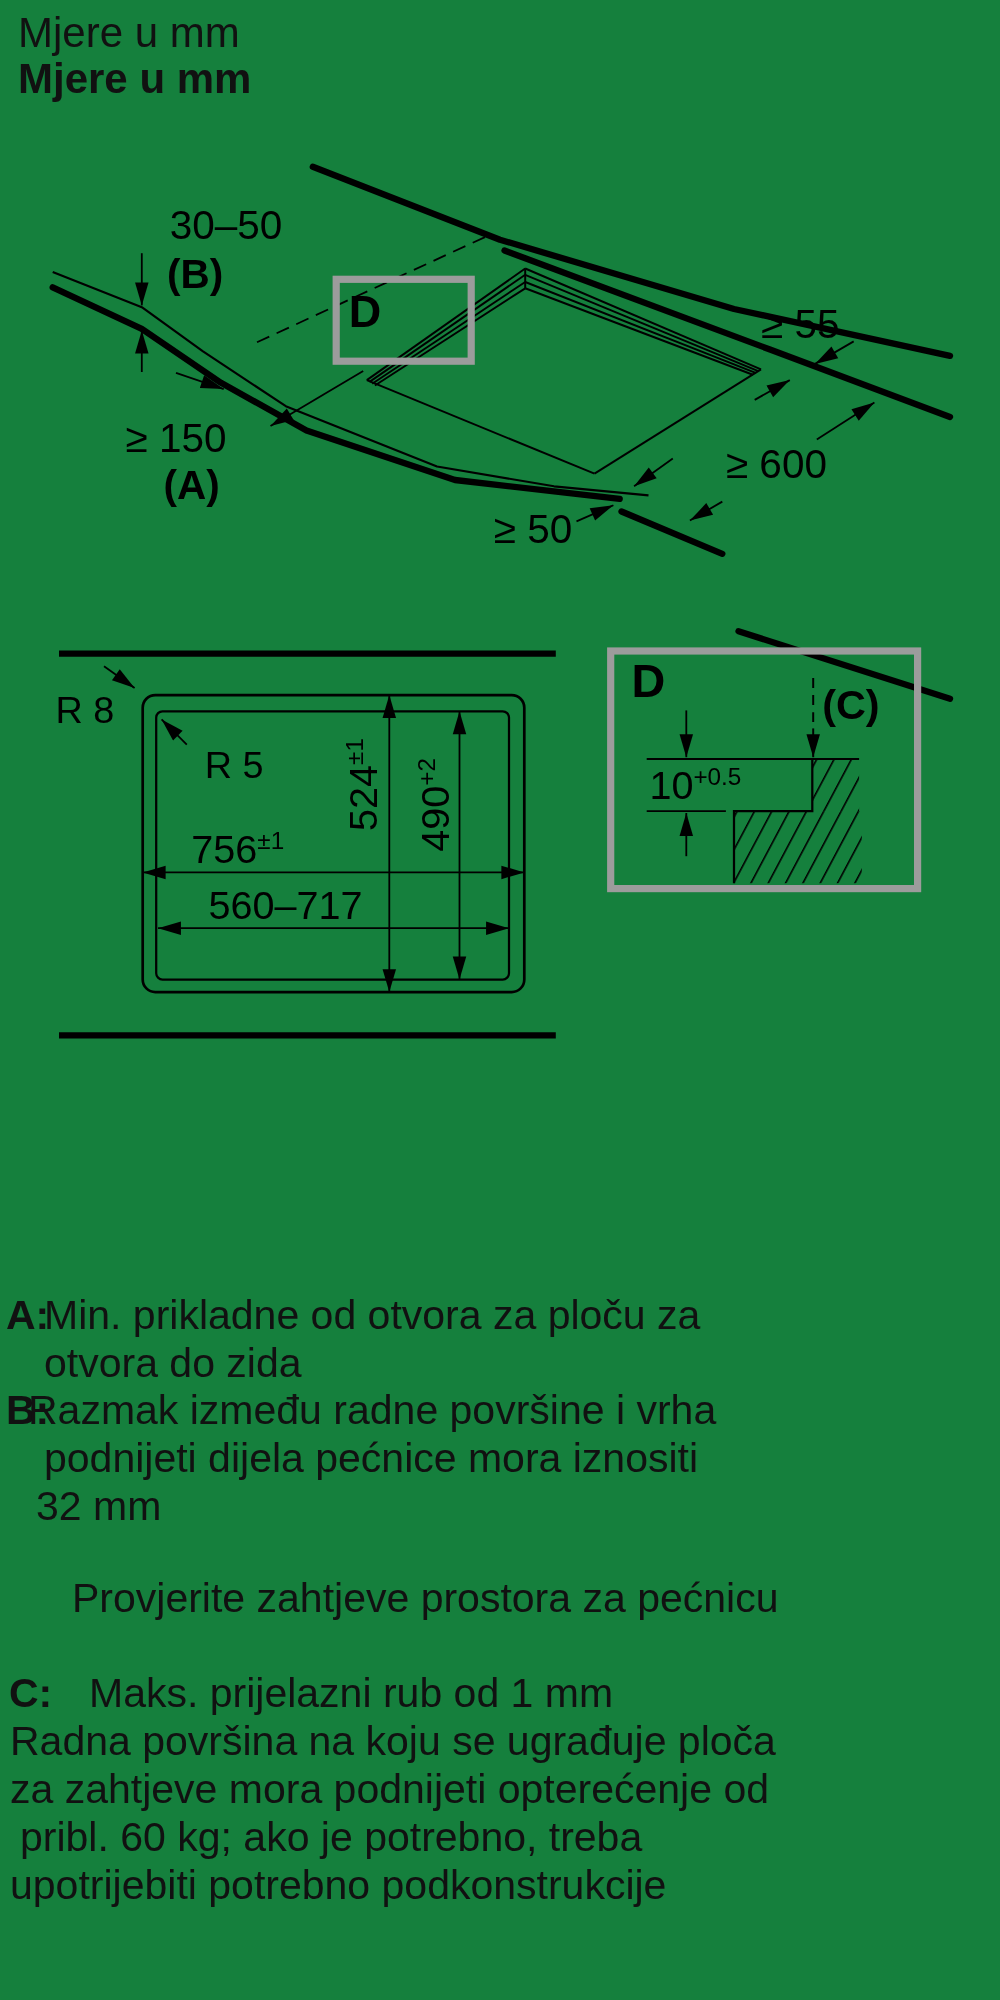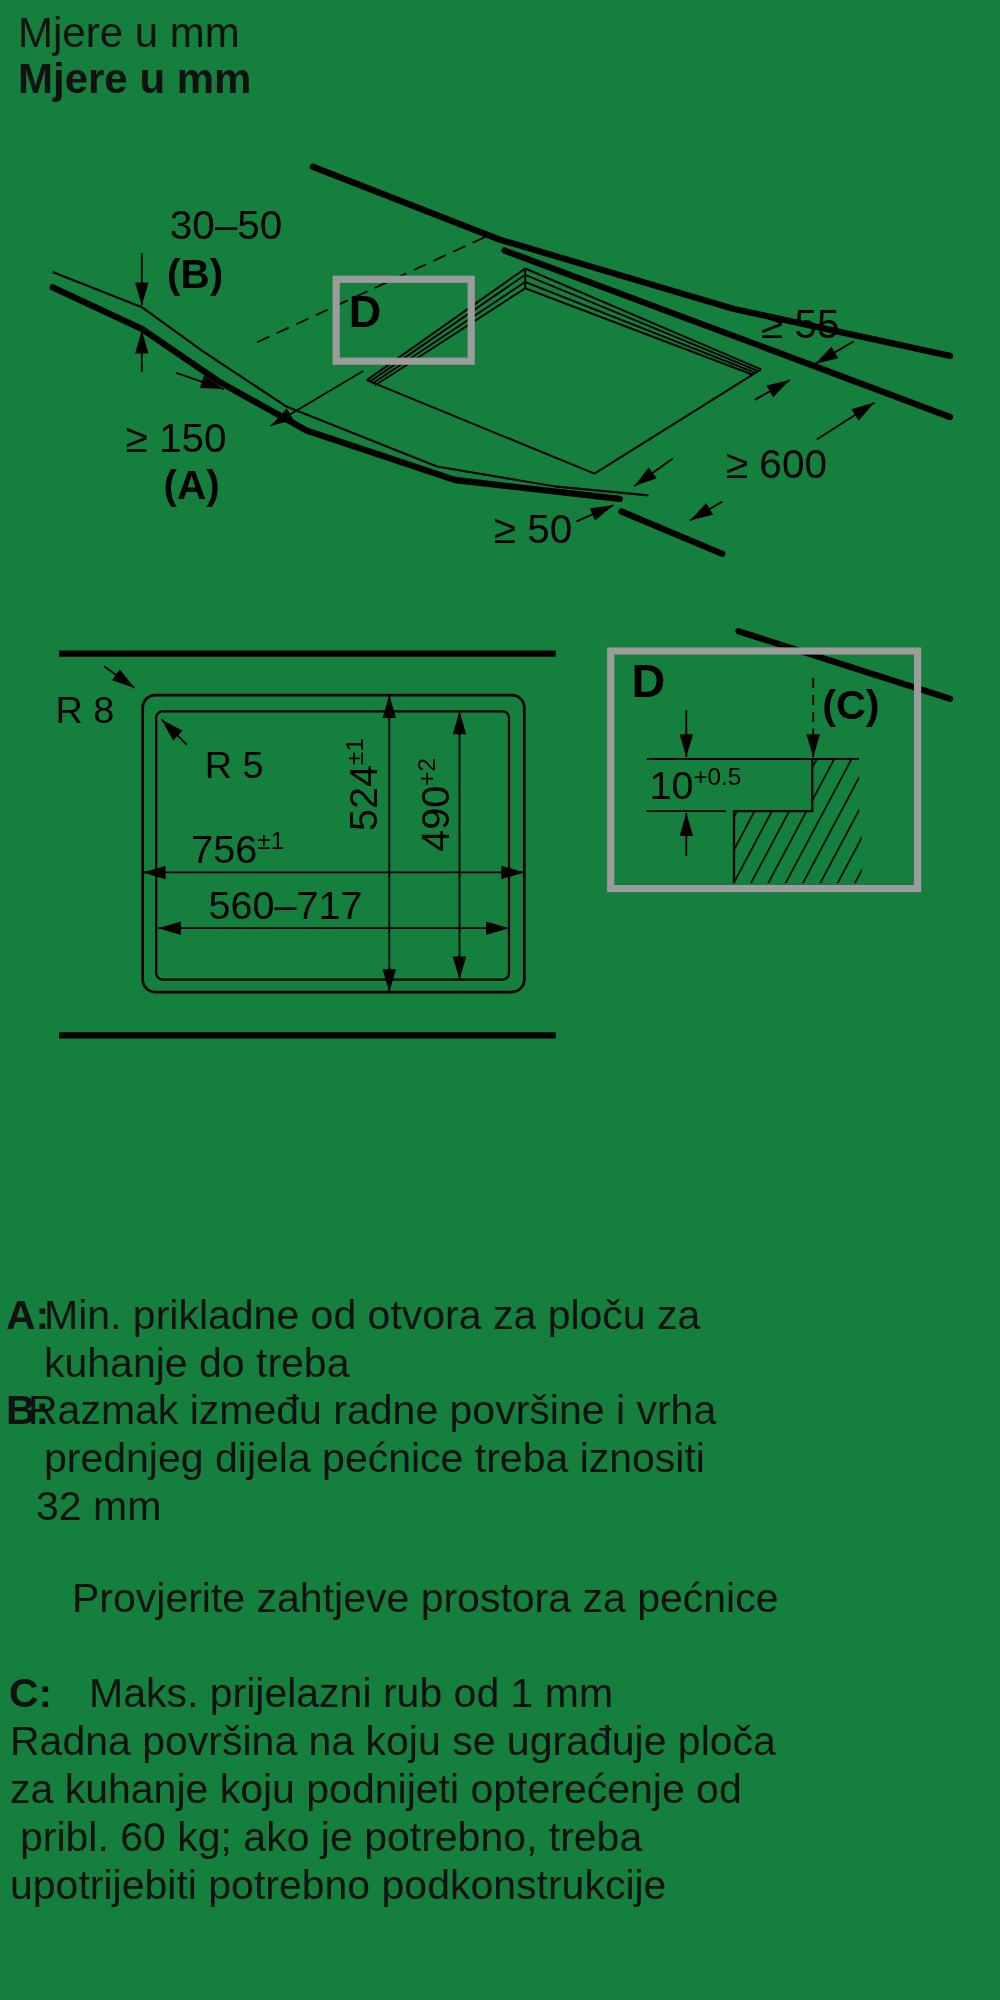--- a/index.html
+++ b/index.html
@@ -141,31 +141,31 @@
         <text x="646" y="761" font-size="52" font-weight="bold">D</text>
         <text x="858" y="786" font-size="46" font-weight="bold">(C)</text>
         <text x="666" y="874" font-size="44"><tspan>10</tspan><tspan font-size="27" dy="-15">+0.5</tspan></text>
       </g>
     </g>
   </svg>
 
   <div>
     <div class="note-line note-label" style="left:6px;top:1293px">A:</div>
     <div class="note-line" style="left:44px;top:1293px">Min. prikladne od otvora za ploču za</div>
-    <div class="note-line" style="left:44px;top:1341px">kuhanje do treba</div>
+    <div class="note-line" style="left:44px;top:1341px">otvora do zida</div>
 
     <div class="note-line note-label" style="left:6px;top:1388px">B:</div>
     <div class="note-line" style="left:28px;top:1388px">Razmak između radne površine i vrha</div>
-    <div class="note-line" style="left:44px;top:1436px">prednjeg dijela pećnice treba iznositi</div>
+    <div class="note-line" style="left:44px;top:1436px">podnijeti dijela pećnice mora iznositi</div>
     <div class="note-line" style="left:36px;top:1484px">32 mm</div>
 
-    <div class="note-line" style="left:72px;top:1576px">Provjerite zahtjeve prostora za pećnice</div>
+    <div class="note-line" style="left:72px;top:1576px">Provjerite zahtjeve prostora za pećnicu</div>
 
     <div class="note-line note-label" style="left:9px;top:1671px">C:</div>
     <div class="note-line" style="left:89px;top:1671px">Maks. prijelazni rub od 1 mm</div>
 
     <div class="note-line" style="left:10px;top:1719px">Radna površina na koju se ugrađuje ploča</div>
-    <div class="note-line" style="left:10px;top:1767px">za kuhanje koju podnijeti opterećenje od</div>
+    <div class="note-line" style="left:10px;top:1767px">za zahtjeve mora podnijeti opterećenje od</div>
     <div class="note-line" style="left:20px;top:1815px">pribl. 60 kg; ako je potrebno, treba</div>
     <div class="note-line" style="left:10px;top:1863px">upotrijebiti potrebno podkonstrukcije</div>
   </div>
 
 </div>
 
 </body></html>

